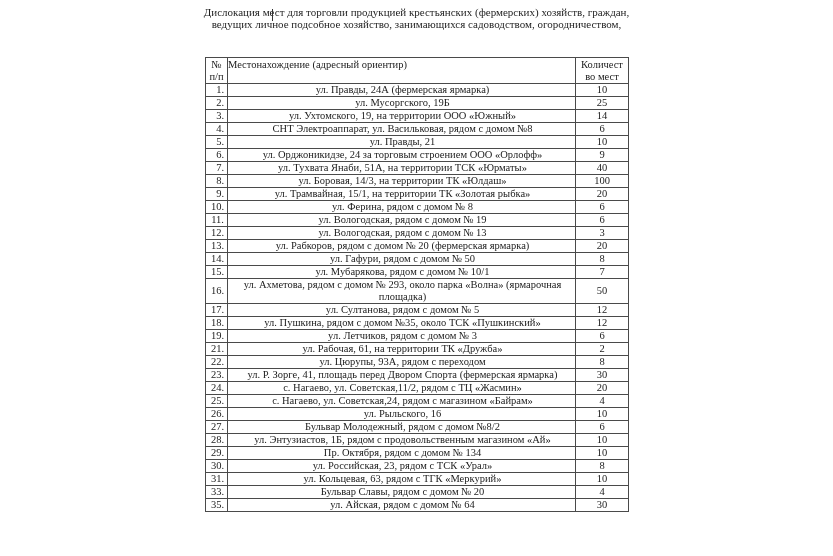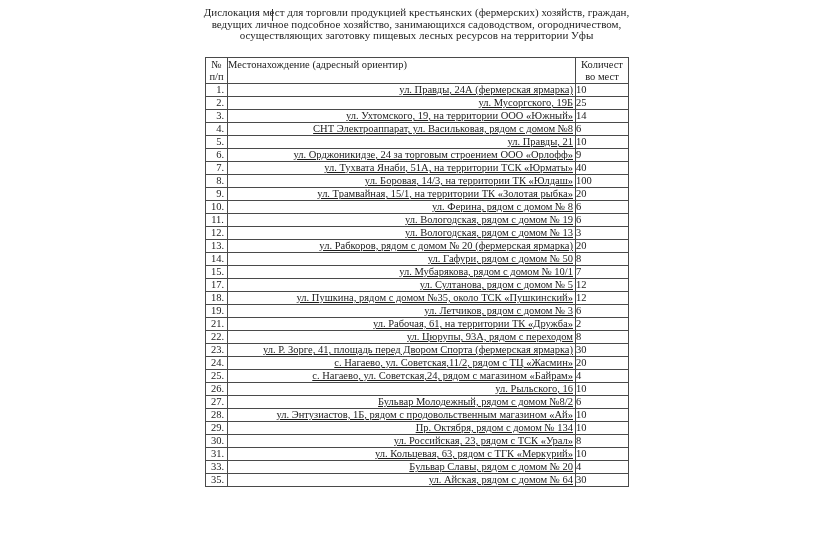--- a/index.html
+++ b/index.html
@@ -51,32 +51,31 @@
     padding-top: 1px;
   }
   th.h-loc {
     text-align: left;
     vertical-align: top;
     padding-top: 1px;
   }
   tr.hdr { height: 26px; }
   tr.data-row { height: 13px; }
   td.c-num   { text-align: right;  padding-right: 3px; vertical-align: middle; }
-  td.c-loc   { text-align: right;   padding-left: 4px; padding-right: 2px; vertical-align: middle; text-decoration: underline; }
-  td.c-count { vertical-align: middle; }
+  td.c-loc   { text-align: center;   padding-left: 4px; padding-right: 2px; vertical-align: middle; }
+  td.c-count { text-align: center; vertical-align: middle; }
 </style>
 </head>
 <body>
 
 <div class="page">
 
   <div class="doc-title" id="title-block">
       <div>Дислокация мест для торговли продукцией крестьянских (фермерских) хозяйств, граждан,</div>
       <div>ведущих личное подсобное хозяйство, занимающихся садоводством, огородничеством,</div>
-      <div>осуществляющих заготовку пищевых лесных ресурсов на территории Уфы</div>
     </div>
 
   <div class="text-cursor"></div>
 
   <table class="loc-table">
     <colgroup>
       <col style="width:22px">
       <col style="width:348px">
       <col style="width:53px">
     </colgroup>
@@ -159,20 +158,25 @@
           <td class="c-num">14.</td>
           <td class="c-loc">ул. Гафури, рядом с домом № 50</td>
           <td class="c-count">8</td>
         </tr>
         <tr class="data-row">
           <td class="c-num">15.</td>
           <td class="c-loc">ул. Мубарякова, рядом с домом № 10/1</td>
           <td class="c-count">7</td>
         </tr>
         <tr class="data-row">
+          <td class="c-num">16.</td>
+          <td class="c-loc">ул. Ахметова, рядом с домом № 293, около парка «Волна» (ярмарочная площадка)</td>
+          <td class="c-count">50</td>
+        </tr>
+        <tr class="data-row">
           <td class="c-num">17.</td>
           <td class="c-loc">ул. Султанова, рядом с домом № 5</td>
           <td class="c-count">12</td>
         </tr>
         <tr class="data-row">
           <td class="c-num">18.</td>
           <td class="c-loc">ул. Пушкина, рядом с домом №35, около ТСК «Пушкинский»</td>
           <td class="c-count">12</td>
         </tr>
         <tr class="data-row">

